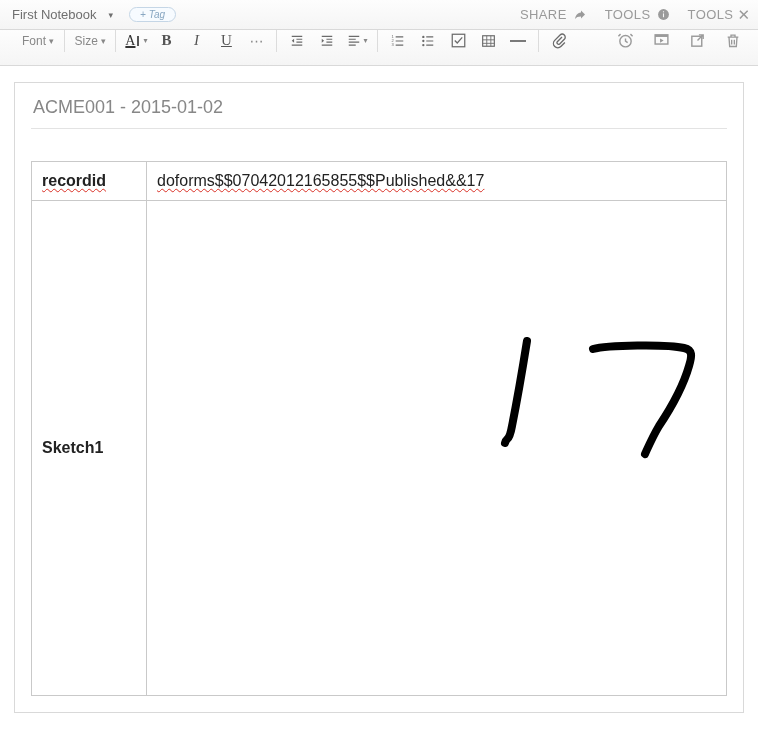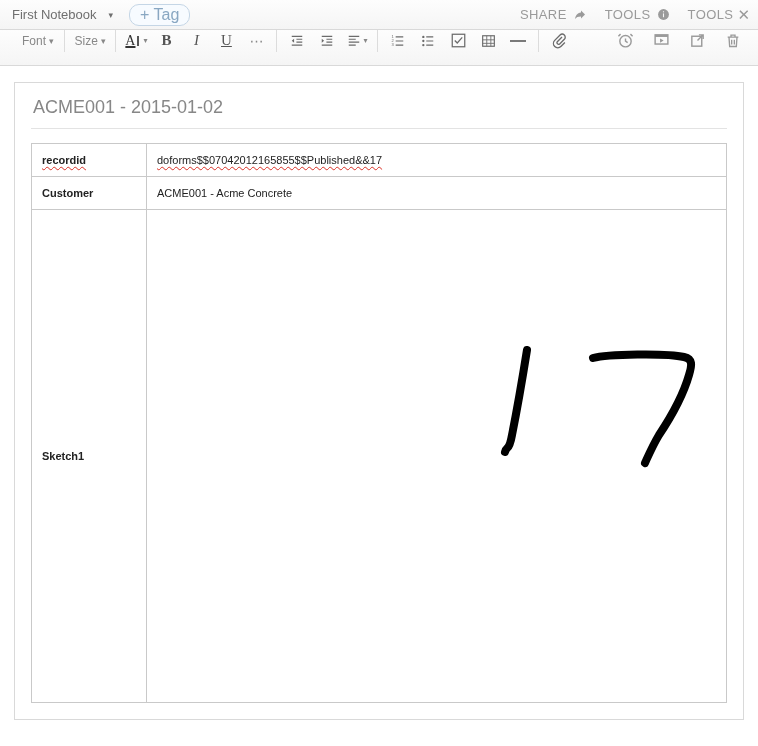--- a/index.html
+++ b/index.html
@@ -28,25 +28,26 @@
     gap: 12px;
     cursor: pointer;
     color: #6f6f6f;
     font-size: 13px;
   }
   .chev { font-size: 9px; }
   .tag-pill {
     margin-left: 16px;
     border: 1px solid #c5d6e6;
     color: #89a7c2;
-    font-size: 16px;
+    font-size: 10px;
     padding: 1px 10px;
     border-radius: 10px;
     background: #f7fbff;
     cursor: pointer;
+    font-style: italic;
   }
   .top-spacer { flex: 1; }
   .top-action {
     display: flex;
     align-items: center;
     gap: 6px;
     margin-left: 18px;
     color: #9a9a9a;
     font-size: 13px;
     letter-spacing: 0.4px;
@@ -112,33 +113,33 @@
   .note-card {
     border: 1px solid #d9d9d9;
     padding: 14px 16px 16px 16px;
   }
   .note-title {
     color: #878787;
     font-size: 18px;
     font-weight: 400;
     padding: 0 0 10px 2px;
     border-bottom: 1px solid #e3e3e3;
-    margin-bottom: 14px;
+    margin-bottom: 32px;
     font-family: "Segoe UI", Helvetica, Arial, sans-serif;
   }
 
   table.data {
     border-collapse: collapse;
     width: 100%;
     table-layout: fixed;
   }
   table.data td {
     border: 1px solid #c9c9c9;
     padding: 10px 10px;
-    font-size: 11px;
+    font-size: 16px;
     vertical-align: middle;
     color: #222;
   }
   table.data td.key {
     width: 115px;
     font-weight: bold;
     vertical-align: middle;
   }
   td.sketch-cell {
     height: 480px;
@@ -316,24 +317,20 @@
 
 <div class="note-area">
   <div class="note-card">
     <div class="note-title">ACME001 - 2015-01-02</div>
 
     <table class="data">
       <tbody>
           <tr>
         <td class="key"><span class="spellerr">recordid</span></td>
         <td><span class="spellerr">doforms$$07042012165855$$Published&amp;&amp;17</span></td>
-      </tr>
-      <tr>
-        <td class="key"><span>Customer</span></td>
-        <td><span>ACME001 - Acme Concrete</span></td>
       </tr>
       <tr>
         <td class="key"><span>Sketch1</span></td>
         <td class="sketch-cell">
           <svg width="580" height="470" viewBox="0 0 580 470">
             <path d="M 370 130 C 370 130 362 180 355 215 C 352 232 350 225 348 232" stroke="#000" stroke-width="8" fill="none" stroke-linecap="round"></path>
             <path d="M 436 138 C 450 134 510 133 527 137 C 536 139 535 145 532 155 C 526 176 512 200 502 215 C 496 225 493 232 488 243" stroke="#000" stroke-width="8" fill="none" stroke-linecap="round"></path>
           </svg>
         </td>
       </tr>

